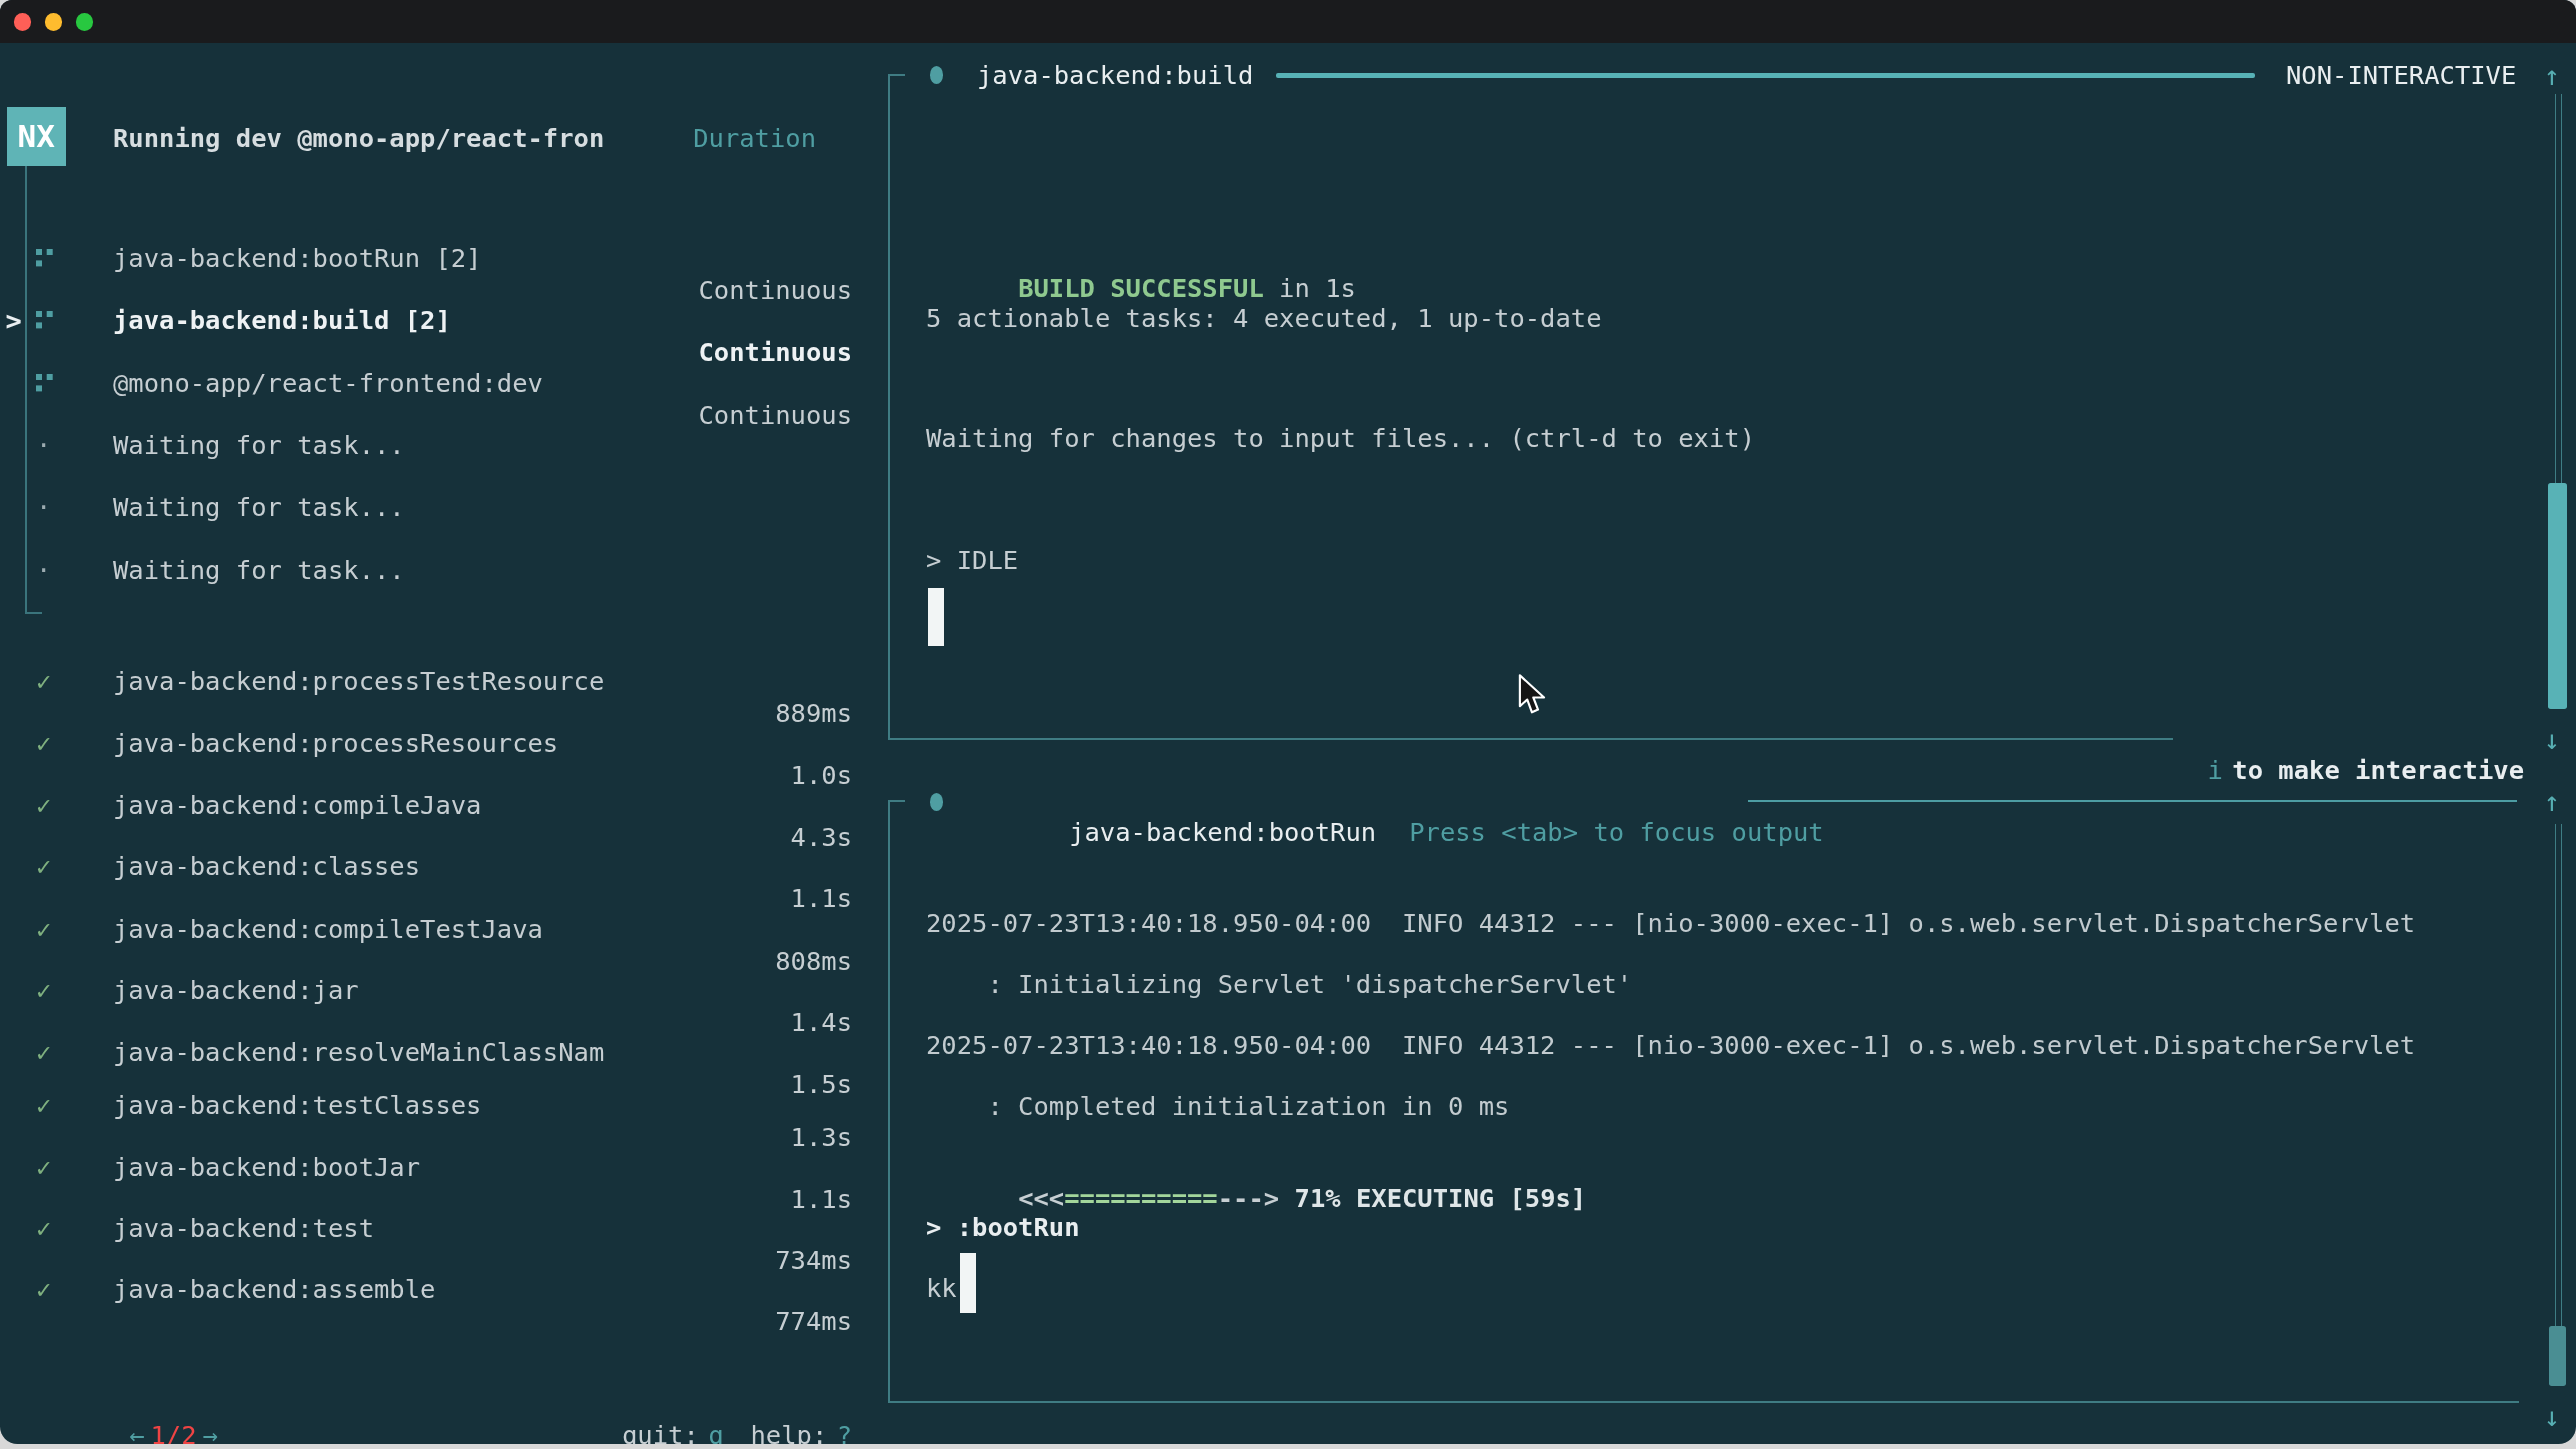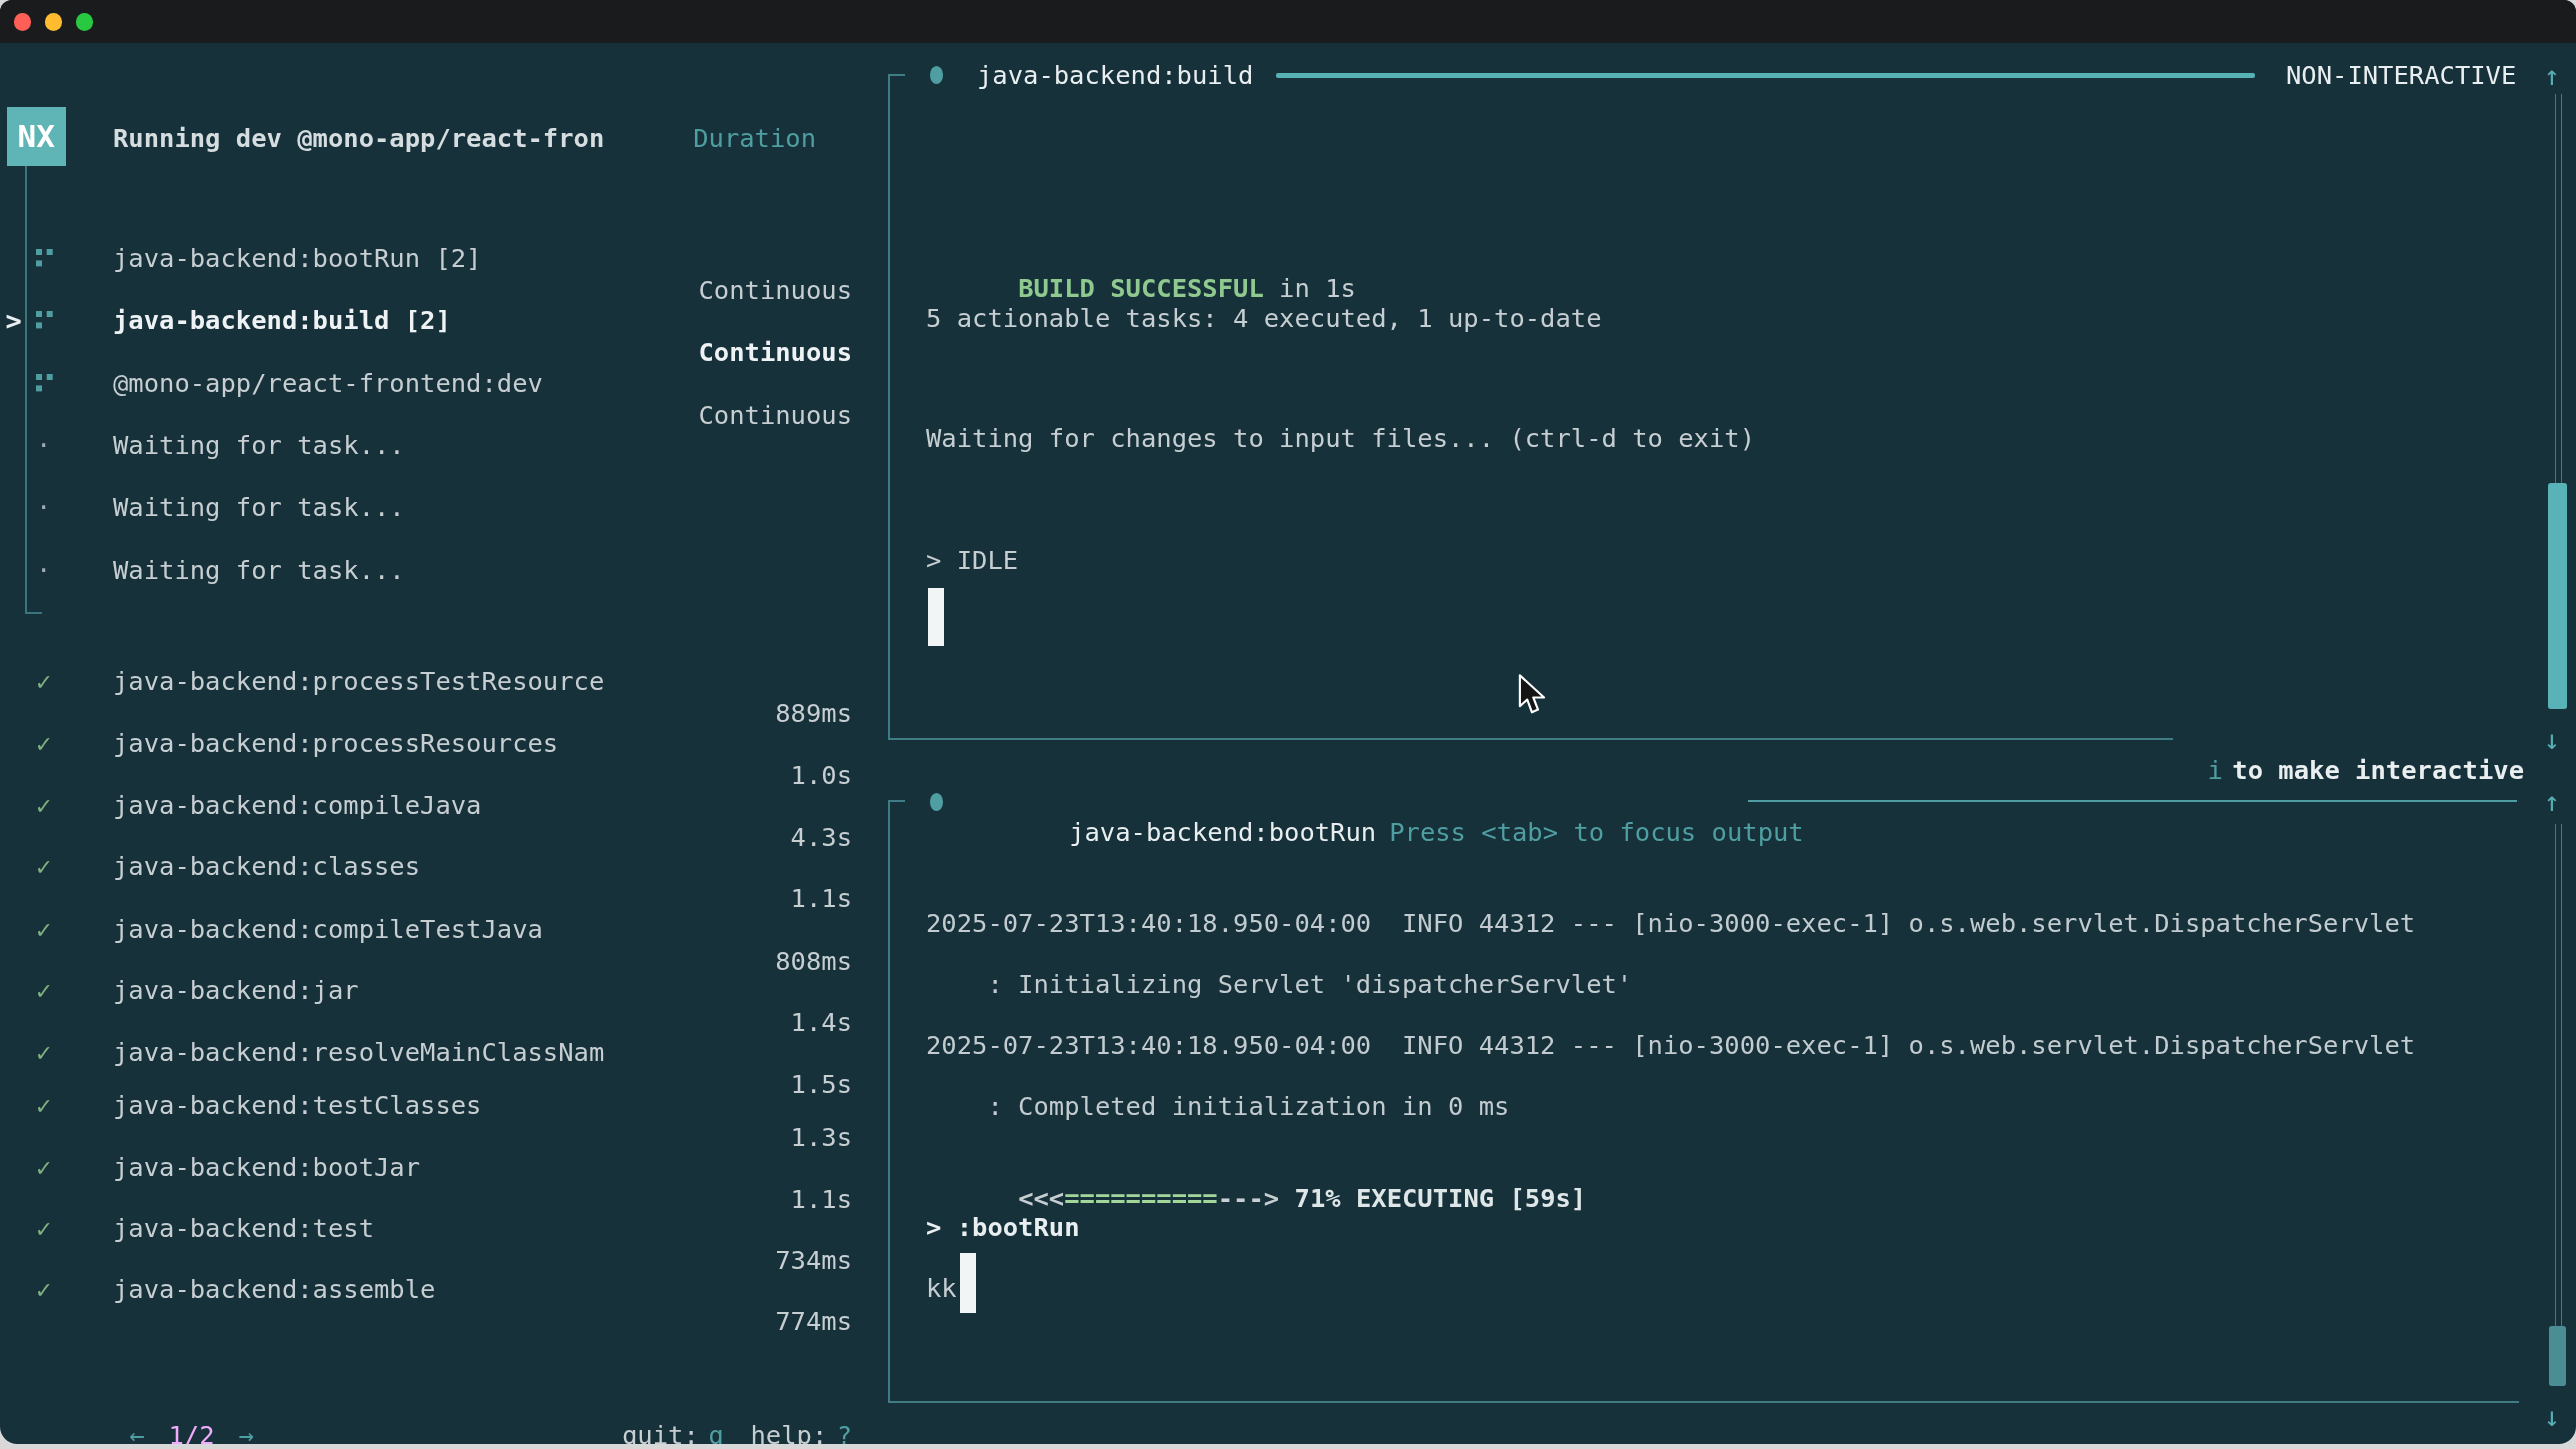--- a/index.html
+++ b/index.html
@@ -33,21 +33,21 @@
   .spinner{position:absolute;left:36px;top:6px;width:17.4px;height:19px;}
   .spinner::before{content:"";position:absolute;left:0;top:0;width:6px;height:6px;background:#4f9ea2;
                    box-shadow:10.7px 0 0 #4f9ea2,0 11.4px 0 #4f9ea2;}
   .wdot{position:absolute;left:36px;color:#9cabb0;}
   .chk{position:absolute;left:36px;color:#7fb07f;}
   .log{left:926px;color:#c2cbcf;}
   .cursor{position:absolute;background:#f2f5f5;}
   .nx{position:absolute;left:6.7px;top:107px;width:59px;height:59px;background:#5fb4b6;
       color:#ffffff;font-weight:700;font-size:31px;text-align:center;line-height:59px;}
   .hint-bold{font-weight:700;color:#e9eef0;margin-left:9.4px;}
-  .page{margin:0 24px;color:#f0abfc;}
+  .page{margin:0 6px;color:#ef4444;}
   .sp{margin-left:9.4px;}
   .gap{margin-left:27px;}
 </style>
 </head>
 <body>
 
 <div id="app">
   <div class="window">
 
     <div class="titlebar">
@@ -184,21 +184,21 @@
     <div class="arrowbox" style="left:2533px;top:724px;">↓</div>
 
     <div class="track" style="left:2555px;top:94px;height:389px;"></div>
     <div class="thumb" style="left:2548px;top:483px;width:19px;height:226px;background:#58b2b6;"></div>
 
     <div class="hline" style="left:888px;top:800px;width:17.4px;"></div>
     <div class="vline" style="left:888px;top:800px;height:603px;"></div>
     <div class="hline" style="left:888px;top:1401px;width:1631px;"></div>
     <div class="paneldot" style="left:930px;top:793px;"></div>
     <div class="line" style="left:977px;top:786px;">
-      <span class="bright">java-backend:bootRun</span><span class="accent" style="margin-left:13px;">Press &lt;tab&gt; to focus output</span>
+      <span class="bright">java-backend:bootRun</span><span class="accent" style="margin-left:33px;">Press &lt;tab&gt; to focus output</span>
     </div>
     <div class="thin-accent" style="left:1748px;top:800px;width:769px;"></div>
     <div class="arrowbox" style="left:2533px;top:786px;">↑</div>
 
     <div id="log-lines">
         <div class="line log" style="top: 908px;">2025-07-23T13:40:18.950-04:00  INFO 44312 --- [nio-3000-exec-1] o.s.web.servlet.DispatcherServlet</div>
         <div class="line log" style="top: 969px;">    : Initializing Servlet 'dispatcherServlet'</div>
         <div class="line log" style="top: 1030px;">2025-07-23T13:40:18.950-04:00  INFO 44312 --- [nio-3000-exec-1] o.s.web.servlet.DispatcherServlet</div>
         <div class="line log" style="top: 1091px;">    : Completed initialization in 0 ms</div>
       </div>

